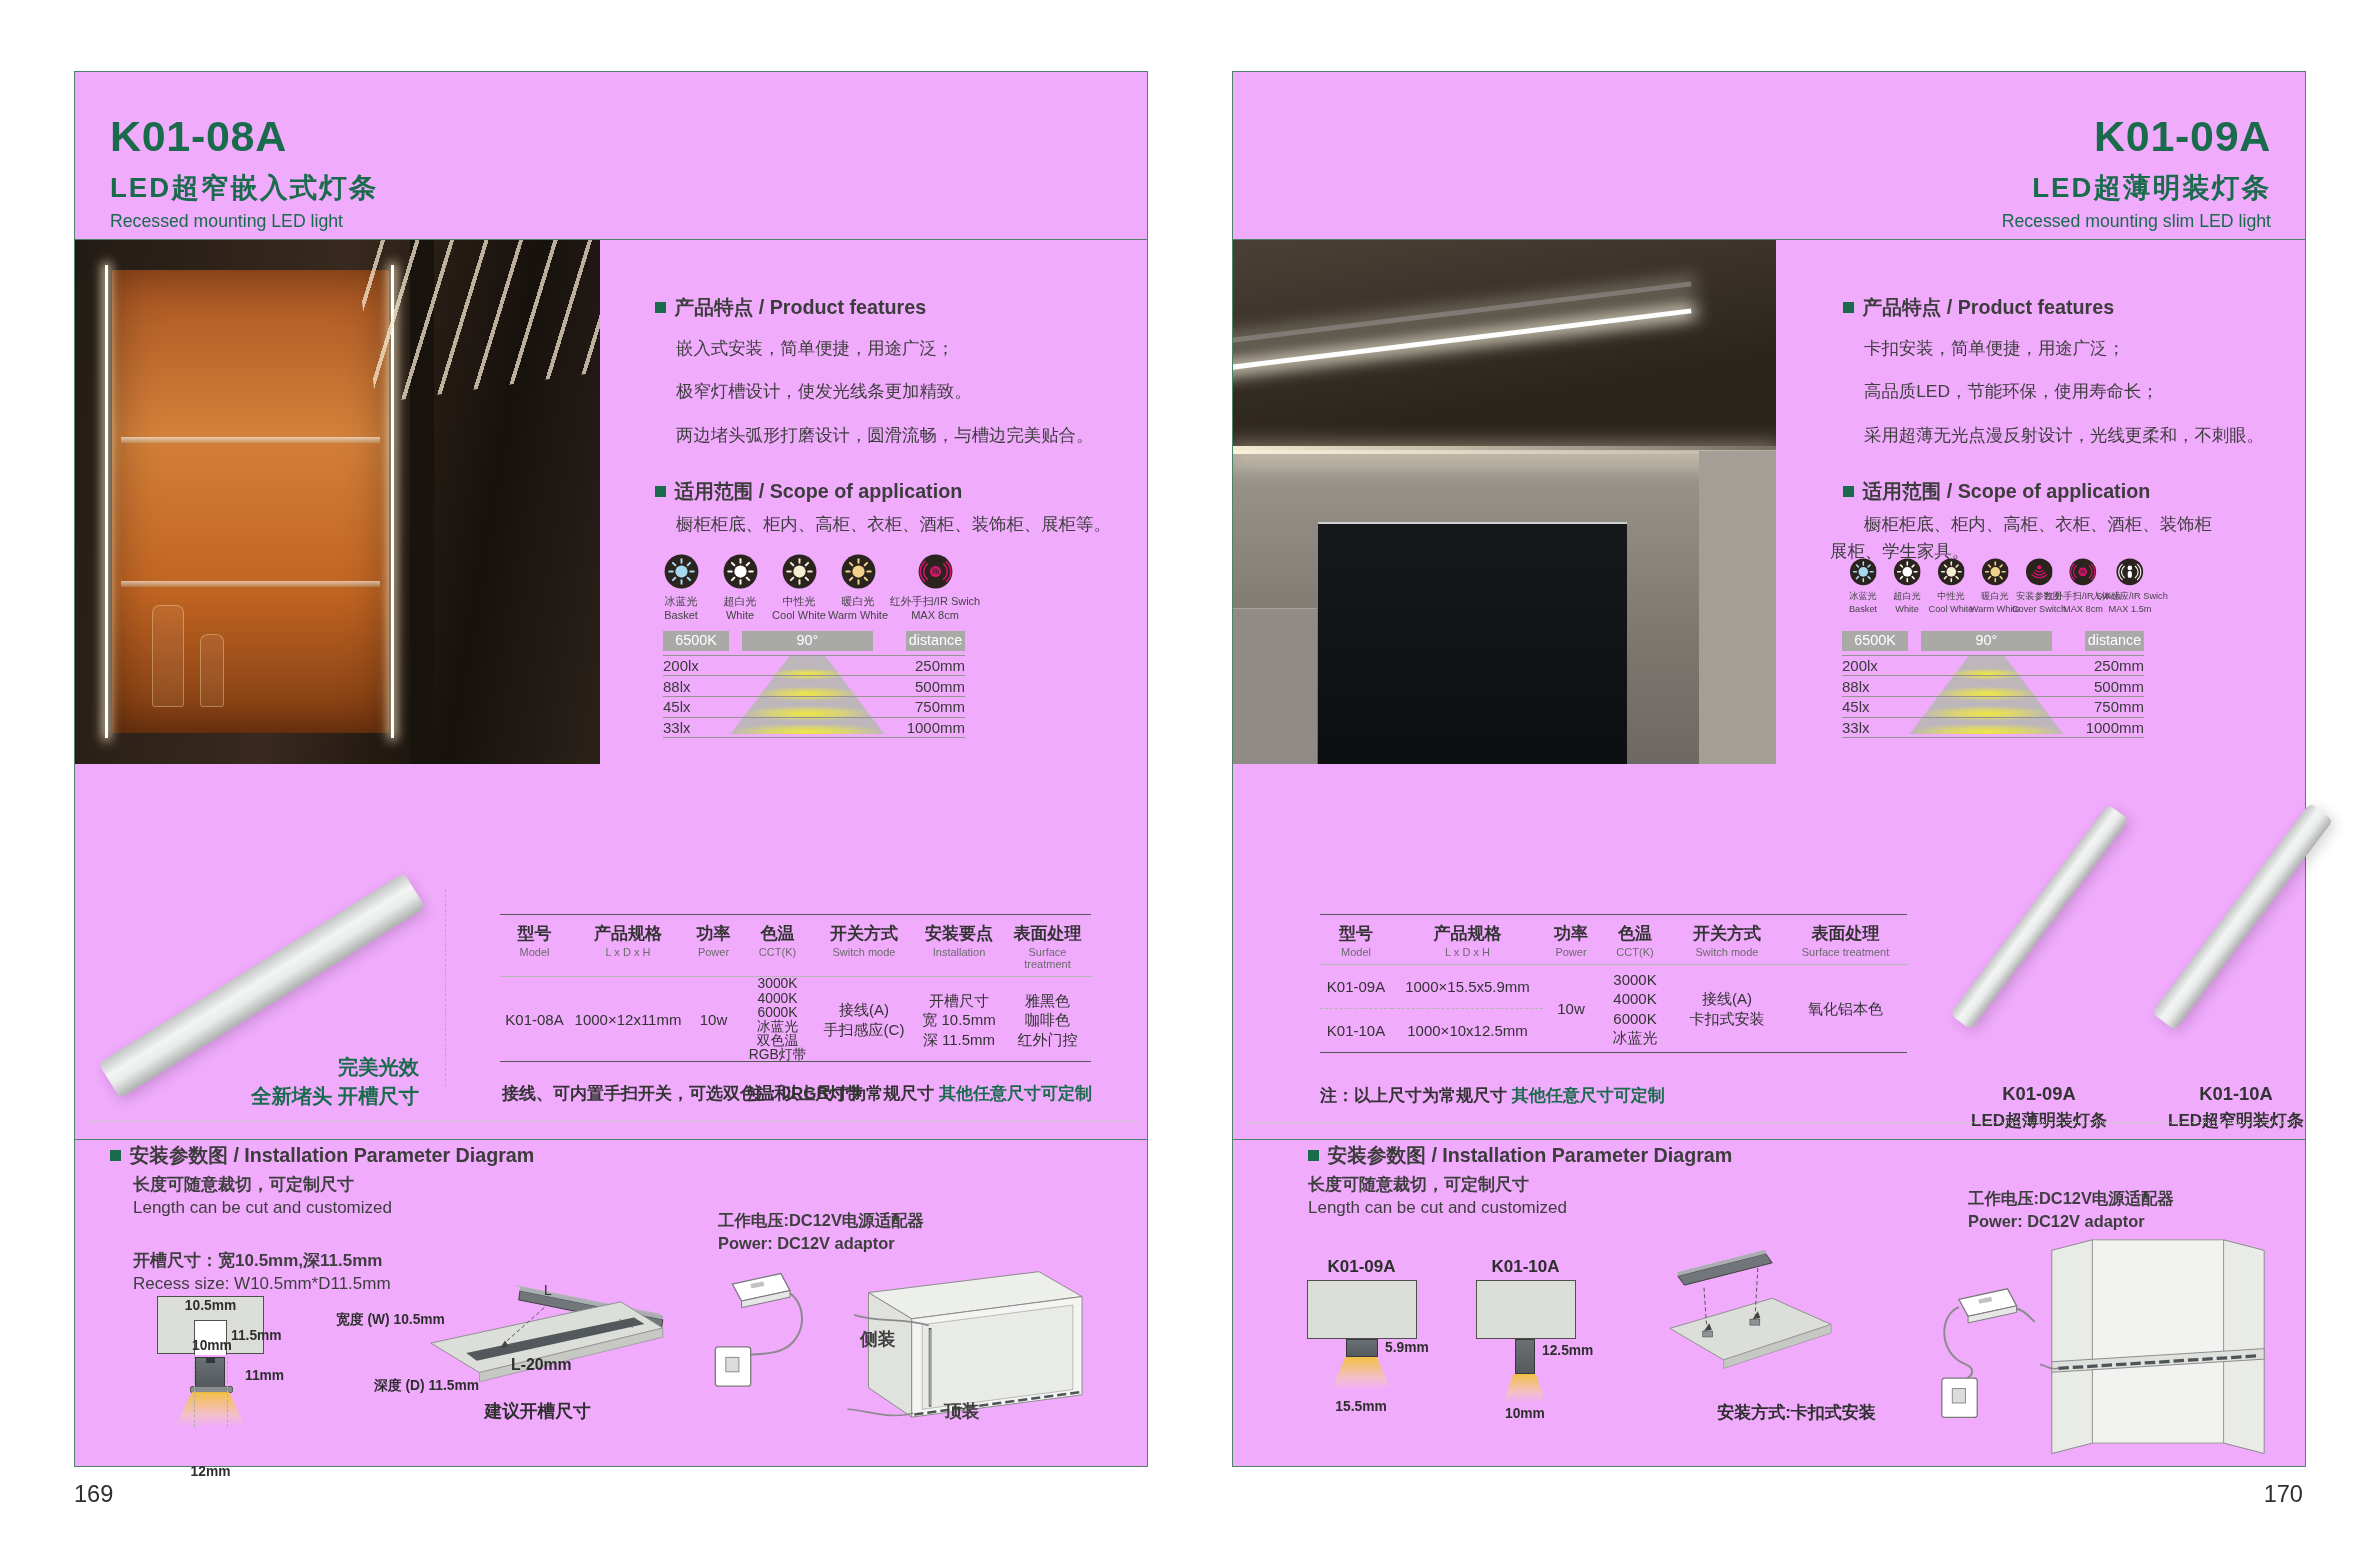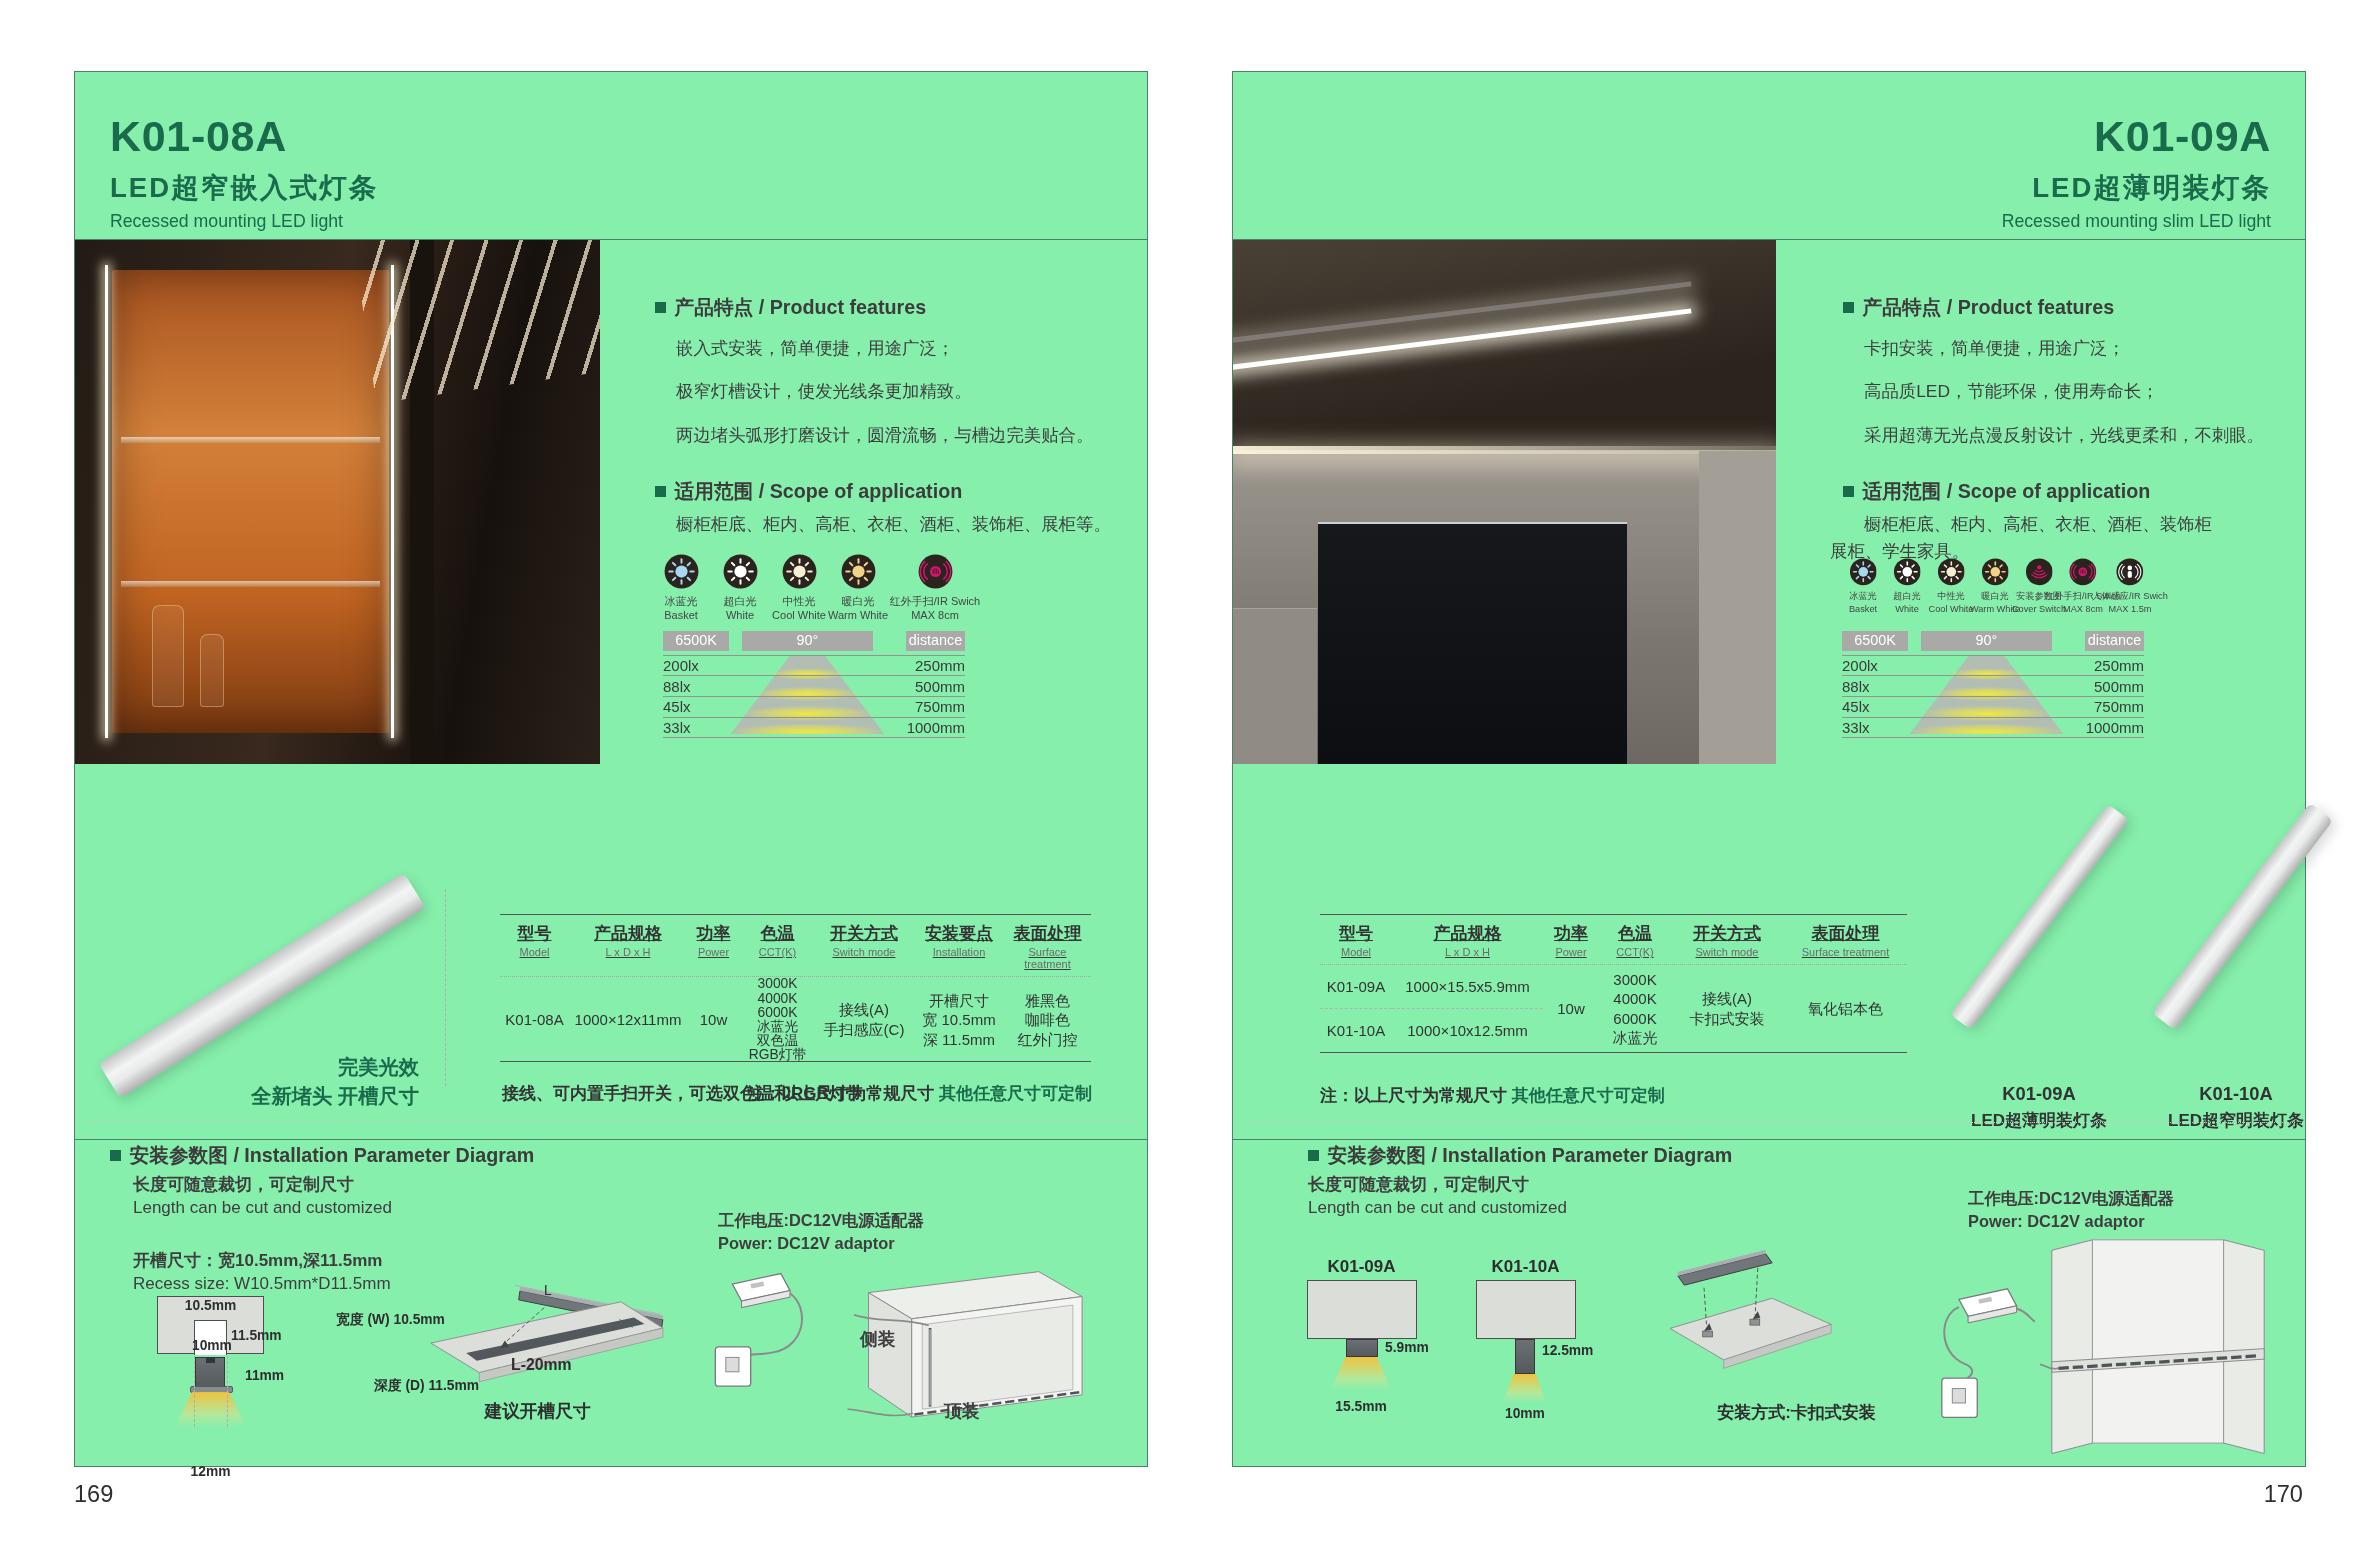--- a/index.html
+++ b/index.html
@@ -1,20 +1,20 @@
 <!DOCTYPE html>
 <html style="font-size:10.5px"><head>
 <meta charset="utf-8">
 <style>
   :root{ --g:#1a6a4c; --bd:#4d8169; --tx:#3c3c3c; }
   html,body{margin:0;padding:0;}
   body{width:2377px;height:1550px;background:#fff;position:relative;overflow:hidden;
        font-family:"Liberation Sans","DejaVu Sans",sans-serif;color:var(--tx);}
   .abs{position:absolute;}
-  .page{position:absolute;top:71px;width:1072px;height:1394px;background:#86efac;border:1.3px solid var(--bd);}
+  .page{position:absolute;top:71px;width:1072px;height:1394px;background:#f0abfc;border:1.3px solid var(--bd);}
   #pgL{left:74px;} #pgR{left:1232px;}
   .hline{position:absolute;left:-1.3px;right:-1.3px;height:0;border-top:1.3px solid var(--bd);}
   .dotline{position:absolute;left:10.5px;right:10.5px;height:0;border-top:1.3px dotted #c6c8c6;}
   
   .hdr{position:absolute;top:43px;}
   .model{font-size:43px;font-weight:bold;color:var(--g);line-height:1;letter-spacing:0.7px;}
   .tcn{font-size:27.6px;font-weight:bold;color:var(--g);letter-spacing:2px;margin-top:10.5px;}
   .ten{font-size:17.7px;color:var(--g);margin-top:5.3px;}
   
   .photo{position:absolute;left:0;top:168px;height:524px;overflow:hidden;}
@@ -53,21 +53,21 @@
   .pmbody{position:relative;margin-top:3.9px;}
   .cone{position:absolute;left:0;top:0;z-index:1;}
   .pmrows{position:relative;z-index:2;border-bottom:0.7px solid #94948f;}
   .pmrow{height:19.7px;border-top:0.7px solid #94948f;display:flex;justify-content:space-between;align-items:center;font-size:15px;color:#3a3a3a;}
   
   .strip{position:absolute;border-radius:5.9px;background:linear-gradient(180deg,#c2c5c4,#f3f5f4 38%,#e9ebea 62%,#aeb1b0);box-shadow:0 5.3px 13px rgba(0,0,0,.16);}
   .capg{position:absolute;color:var(--g);font-weight:bold;font-size:20.3px;text-align:right;width:226px;}
   .vdash{position:absolute;border-left:1.3px dashed #aeaeae;}
   
   .tbl{position:absolute;border-top:1.3px solid #555;border-bottom:1.3px solid #555;}
-  .thead{display:grid;border-bottom:1.3px dotted #a5a5a5;text-decoration:underline;}
+  .thead{display:grid;border-bottom:1.3px dotted #a5a5a5;}
   .hc{text-align:center;padding:7.2px 1.3px 5.9px;}
   .hc .cn{display:block;font-size:17px;font-weight:bold;color:#333;}
   .hc .en{display:block;font-size:11px;color:#6b6b6b;margin-top:1.3px;}
   .tbodyL{display:grid;align-items:center;height:84px;}
   .cell{text-align:center;font-size:15px;color:#333;white-space:pre-line;line-height:1.3;}
   .cell.small{font-size:13.8px;line-height:1.03;}
   .gridL{grid-template-columns:69px 118px 53px 75px 98px 92px 85px;}
   .gridR{grid-template-columns:72px 151px 56px 72px 112px 125px;}
   .rbody{display:grid;height:87px;}
   .duo{display:flex;flex-direction:column;height:100%;}

